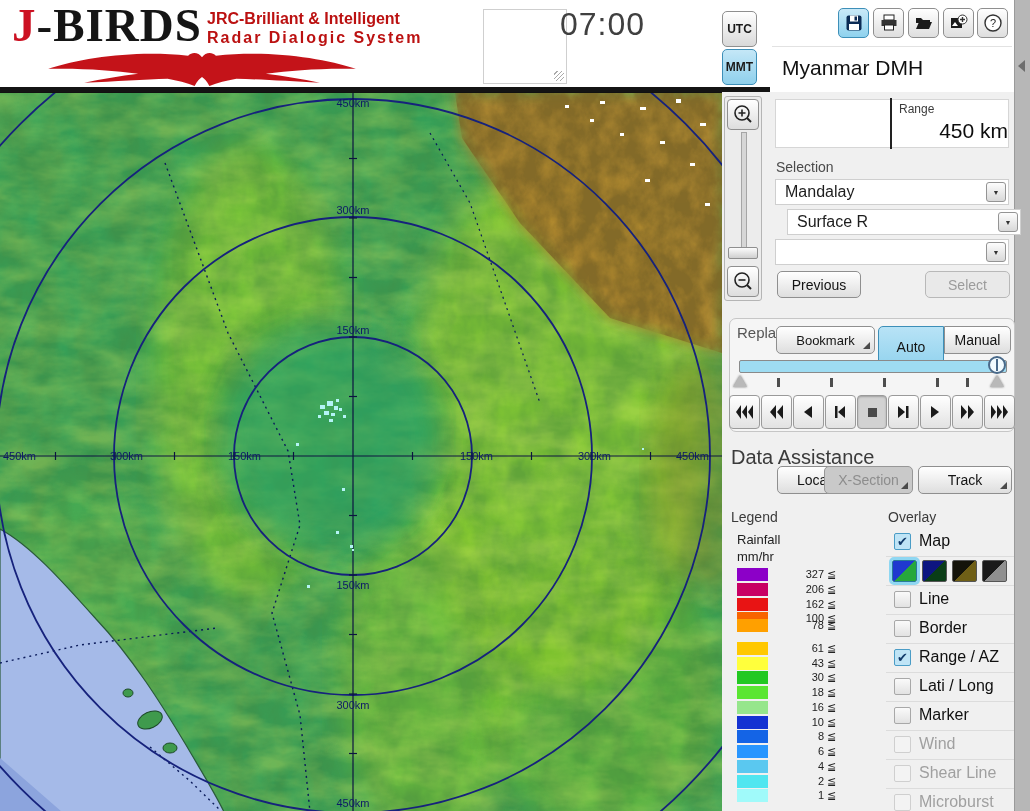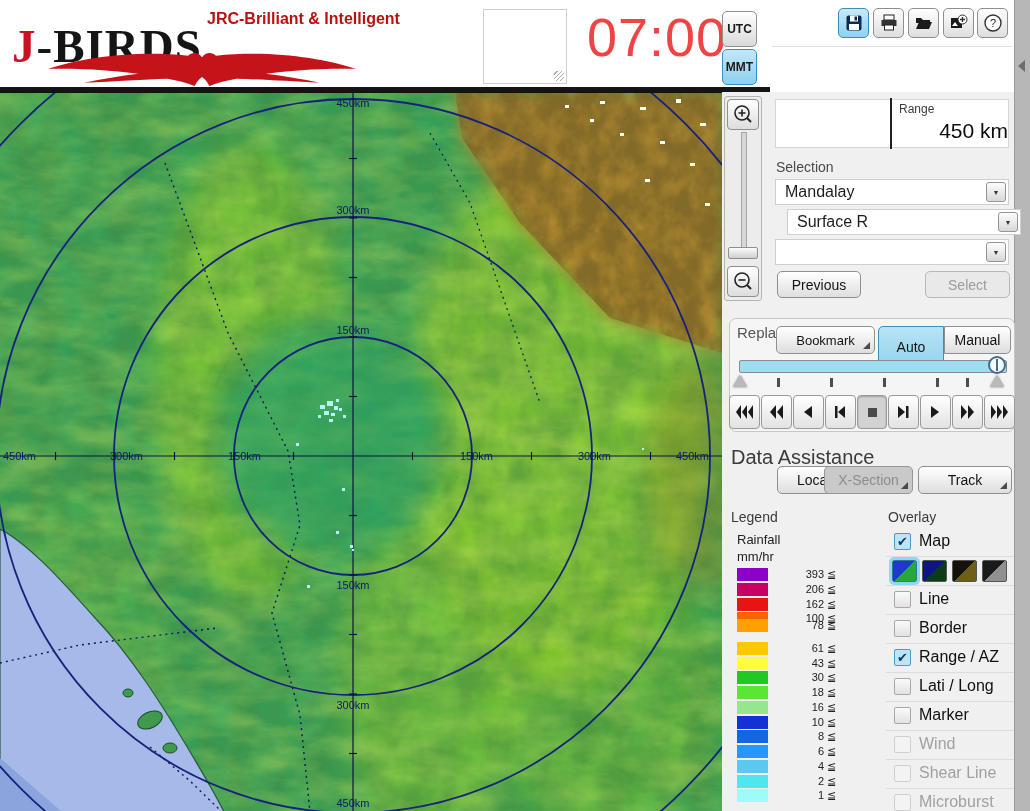--- a/index.html
+++ b/index.html
@@ -6,21 +6,21 @@
   #app{position:relative;width:1030px;height:811px;background:#ffffff;overflow:hidden;
        font-family:"Liberation Sans","DejaVu Sans",sans-serif;-webkit-user-select:none;}
   .abs{position:absolute;}
   
   #logo-j{color:#cc1122;}
   #logo-text{font-family:"Liberation Serif","DejaVu Serif",serif;font-weight:bold;font-size:47px;letter-spacing:1px;color:#151515;line-height:1;}
   .tagline{color:#bb1111;font-weight:bold;font-size:16px;line-height:18px;letter-spacing:0px;}
   #clock-box{left:483px;top:9px;width:82px;height:73px;background:#fff;border:1px solid #cfcfcf;}
   #clock-grip{right:2px;bottom:2px;width:10px;height:10px;
      background:repeating-linear-gradient(135deg,transparent 0 2px,#aaa 2px 3px);}
-  #time-big{left:560px;top:6px;width:120px;font-size:54px;color:#ef4444;letter-spacing:1px;margin-left:27px;}
+  #time-big{left:560px;top:6px;width:120px;font-size:32px;color:#404040;letter-spacing:1px;}
   #date-txt{left:563px;top:54px;width:160px;font-size:24px;color:#2a2a2a;}
   .tzbtn{left:722px;width:35px;height:36px;border:1px solid #8f8f8f;border-radius:5px;
      font-size:12px;font-weight:bold;display:flex;align-items:center;justify-content:center;color:#1a1a1a;
      background:linear-gradient(#ffffff,#d9d9d9);box-sizing:border-box;}
   .tzbtn.sel{background:linear-gradient(#c4e7f7,#8fd0ec);border-color:#3d8fb8;}
   .iconbtn{top:8px;width:31px;height:30px;border:1px solid #8f8f8f;border-radius:5px;
      background:linear-gradient(#ffffff,#dedede);display:flex;align-items:center;justify-content:center;box-sizing:border-box;}
   .iconbtn.sel{background:linear-gradient(#c9e9f8,#8fd2ee);border-color:#3d8fb8;}
   #hdr-black-line{left:0;top:87px;width:770px;height:5px;background:#141414;}
   #right-hdr-divider{left:772px;top:46px;width:240px;height:1px;background:#e2e2e2;}
@@ -92,24 +92,25 @@
   #map-wrap{left:0;top:92px;width:722px;height:719px;background:#3aa05a;border-top:1px solid #111;}
   text{font-family:"Liberation Sans","DejaVu Sans",sans-serif;}
 </style>
 </head>
 <body>
 
 <div id="app">
 
   <div class="abs" style="left:0;top:0;width:1014px;height:87px;background:#fff;"></div>
 
-  <div class="abs" id="logo-text" style="left:12px;top:23px;">
+  <div class="abs" id="logo-text" style="left:12px;top:2px;">
     <span id="logo-j">J</span><span>-BIRDS</span>
   </div>
   <div class="abs tagline" style="left:207px;top:10px;">JRC-Brilliant &amp; Intelligent</div>
+  <div class="abs tagline" style="left:207px;top:29px;letter-spacing:2px;">Radar  Dialogic  System</div>
   <svg class="abs" style="left:14px;top:50px;" width="376" height="36" viewBox="0 0 380 44">
     <path d="M190,9 C186,3 178,2 173,7 C110,0 45,9 2,23 C45,22 80,25 112,29 C90,32 68,35 46,40 C84,38 120,36 148,35 C160,37 171,40 181,44 C184,38 187,35 190,33 C193,35 196,38 199,44 C209,40 220,37 232,35 C260,36 296,38 334,40 C312,35 290,32 268,29 C300,25 335,22 378,23 C335,9 270,0 207,7 C202,2 194,3 190,9 Z" fill="#c41319"></path>
   </svg>
 
   <div class="abs" id="clock-box">
     <div class="abs" id="clock-grip"></div>
   </div>
   <div class="abs" id="time-big">07:00</div>
 
   <div class="abs tzbtn" style="top:11px;">UTC</div>
@@ -145,20 +146,21 @@
     </svg>
   </div>
   <div class="abs iconbtn" style="left:977px;">
     <svg width="20" height="20" viewBox="0 0 20 20">
       <circle cx="10" cy="10" r="8" fill="#fff" stroke="#333" stroke-width="1.4"></circle>
       <text x="10" y="14" text-anchor="middle" font-size="11" fill="#222">?</text>
     </svg>
   </div>
 
   <div class="abs" id="right-hdr-divider"></div>
+  <div class="abs" id="station-title">Myanmar DMH</div>
   <div class="abs" id="hdr-black-line"></div>
   <div class="abs" id="panel-divider"></div>
 
   <div class="abs" id="right-col"></div>
   <div class="abs" id="right-strip"></div>
   <div class="abs" id="strip-arrow"></div>
 
   <div class="abs" id="zoom-panel"></div>
   <div class="abs zbtn" style="top:99px;">
     <svg width="22" height="22" viewBox="0 0 22 22">
@@ -290,21 +292,21 @@
         <span>Track</span>
       </div>
     </div>
 
   <div class="abs" id="legend-label">Legend</div>
   <div class="abs" id="legend-t1">Rainfall</div>
   <div class="abs" id="legend-t2">mm/hr</div>
   <div id="legend-rows">
       <div class="leg-row" style="top: 568px;">
         <span class="leg-sw" style="background:#8c00c8"></span>
-        <span class="leg-val">393</span>
+        <span class="leg-val">327</span>
         <span class="leg-op">≦</span>
       </div>
       <div class="leg-row" style="top: 582.75px;">
         <span class="leg-sw" style="background:#c80064"></span>
         <span class="leg-val">206</span>
         <span class="leg-op">≦</span>
       </div>
       <div class="leg-row" style="top: 597.5px;">
         <span class="leg-sw" style="background:#e81414"></span>
         <span class="leg-val">162</span>

